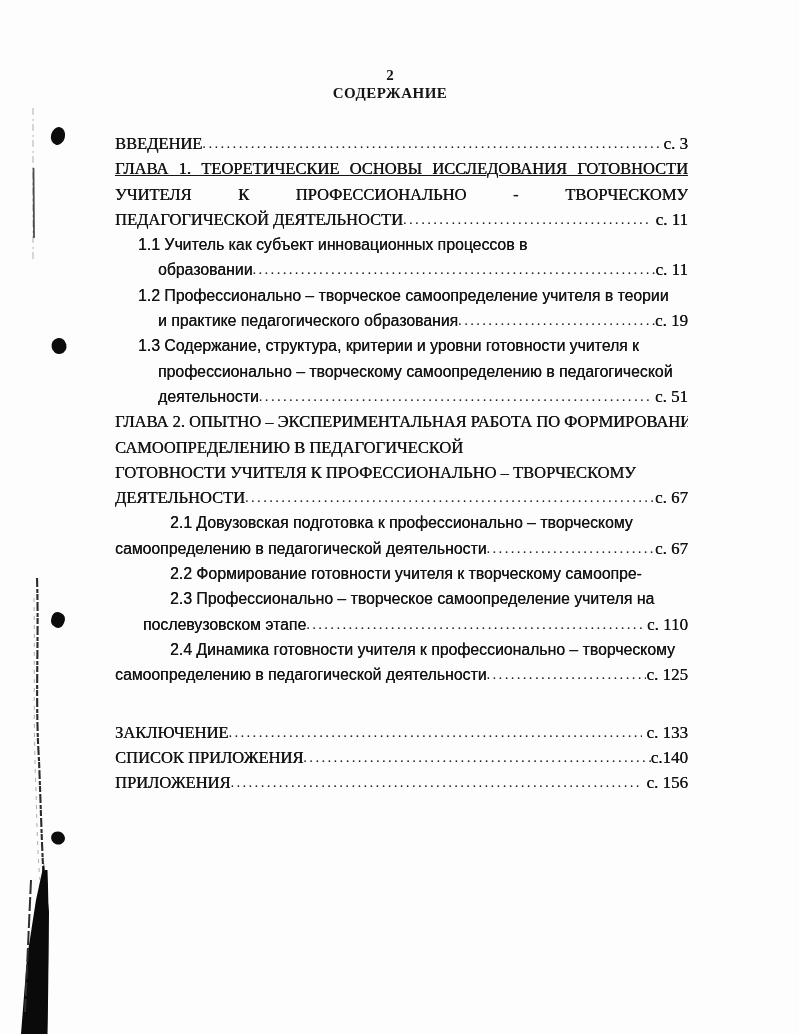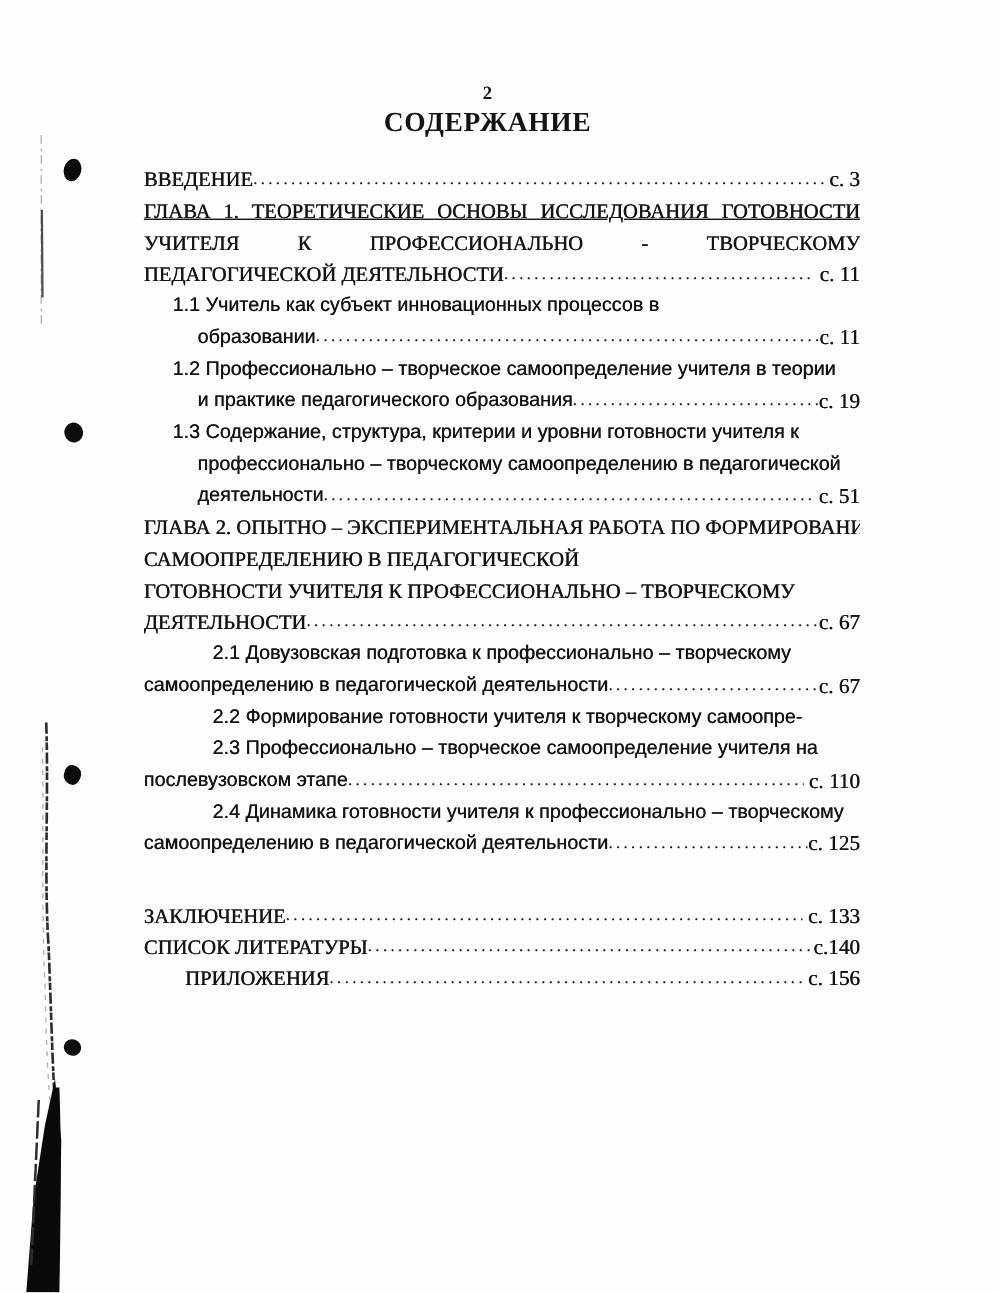--- a/index.html
+++ b/index.html
@@ -14,21 +14,21 @@
   .page{position:absolute;inset:0;}
 
   
   .page-num{
     position:absolute;left:105px;top:67px;width:570px;
     text-align:center;font-size:15px;font-weight:bold;
     font-family:"Liberation Serif",serif;
   }
   .doc-title{
     position:absolute;left:105px;top:85px;width:570px;
-    text-align:center;font-size:22px;font-weight:bold;
+    text-align:center;font-size:15px;font-weight:bold;
     letter-spacing:.5px;
     font-family:"Liberation Serif",serif;
   }
 
   
   .toc{
     position:absolute;left:115px;top:131px;width:573px;
   }
   .line{
     height:25.3px;line-height:25.3px;
@@ -121,42 +121,42 @@
         <span class="page-ref">с. 67</span>
       </div>
       <div class="line sans" style="padding-left: 55px;">2.1 Довузовская подготовка к профессионально – творческому</div>
       <div class="line sans flex" style="padding-left: 0px;">
         <span class="t">самоопределению в педагогической деятельности</span>
         <span class="leader"></span>
         <span class="page-ref">с. 67</span>
       </div>
       <div class="line sans" style="padding-left: 55px;">2.2 Формирование готовности учителя к творческому самоопре-</div>
       <div class="line sans" style="padding-left: 55px;">2.3 Профессионально – творческое самоопределение учителя на</div>
-      <div class="line sans flex" style="padding-left: 0px;">
+      <div class="line sans flex" style="padding-left: 0px; margin-left: 28px;">
         <span class="t">послевузовском этапе</span>
         <span class="leader"></span>
         <span class="page-ref"> с. 110</span>
       </div>
       <div class="line sans" style="padding-left: 55px;">2.4 Динамика готовности учителя к профессионально – творческому</div>
       <div class="line sans flex" style="padding-left: 0px;">
         <span class="t">самоопределению в педагогической деятельности</span>
         <span class="leader"></span>
         <span class="page-ref">с. 125</span>
       </div>
       <div class="line serif flex" style="padding-left: 0px; margin-top: 32px;">
         <span class="t">ЗАКЛЮЧЕНИЕ</span>
         <span class="leader"></span>
         <span class="page-ref"> с. 133</span>
       </div>
       <div class="line serif flex" style="padding-left: 0px;">
-        <span class="t">СПИСОК ЛИТЕРАТУРЫ</span>
+        <span class="t">СПИСОК ПРИЛОЖЕНИЯ</span>
         <span class="leader"></span>
         <span class="page-ref">с.140</span>
       </div>
-      <div class="line serif flex" style="padding-left: 0px; margin-left: 33px;">
+      <div class="line serif flex" style="padding-left: 0px;">
         <span class="t">ПРИЛОЖЕНИЯ</span>
         <span class="leader"></span>
         <span class="page-ref"> с. 156</span>
       </div>
     </div>
 
   <svg class="artifacts" width="799" height="1034" viewBox="0 0 799 1034">
 
     <g>
       <path d="M33,108 L33,262" stroke="#9b9b9b" stroke-width="1" stroke-dasharray="7 4 2 3" fill="none" opacity="0.8"></path>

